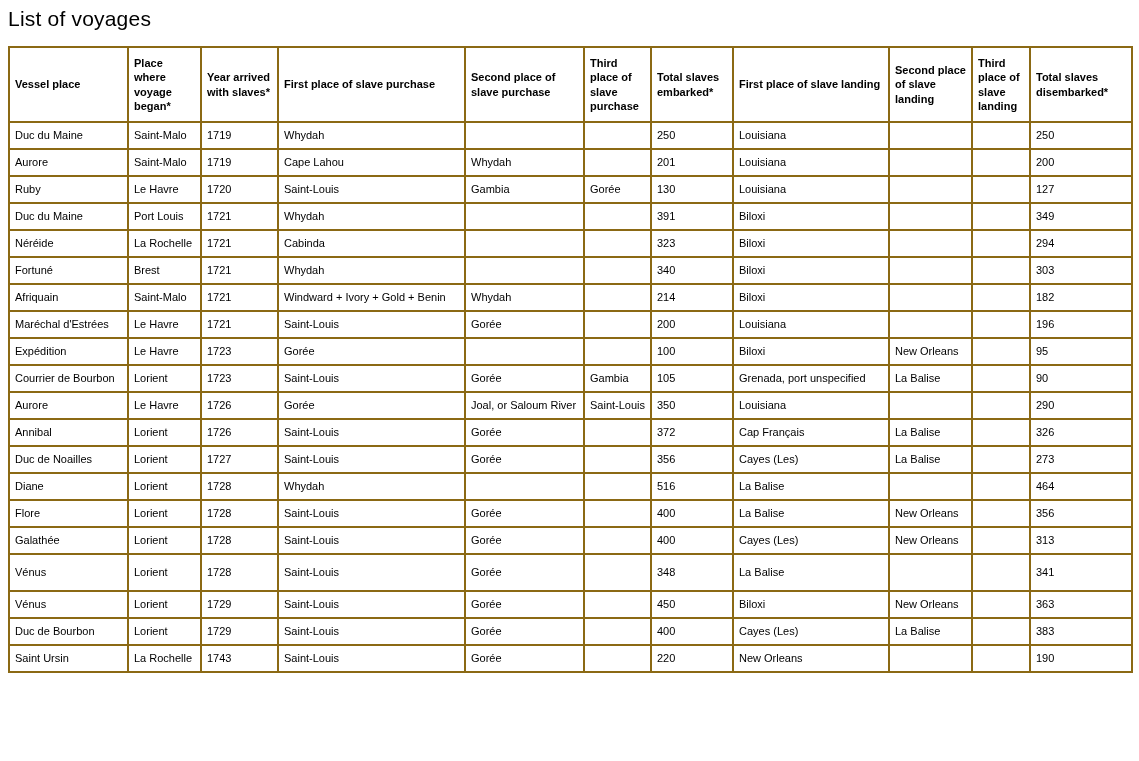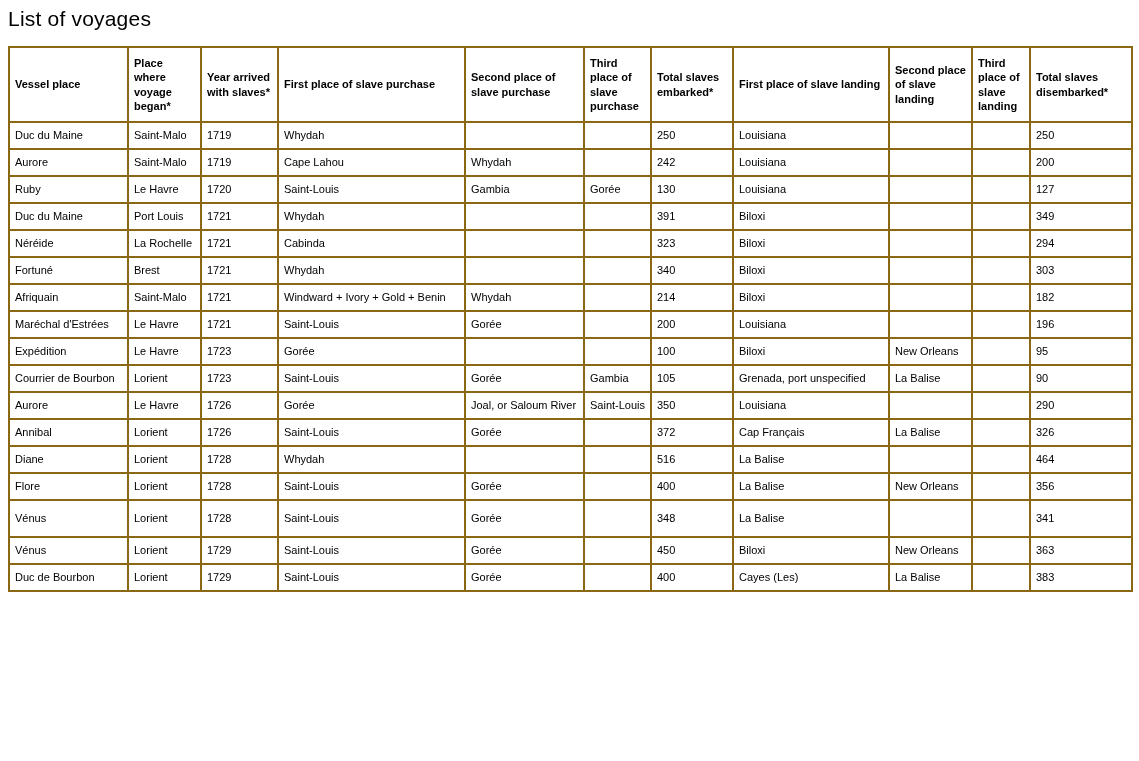--- a/index.html
+++ b/index.html
@@ -107,21 +107,21 @@
           <td></td>
           <td>250</td>
         </tr>
         <tr>
           <td>Aurore</td>
           <td>Saint-Malo</td>
           <td>1719</td>
           <td>Cape Lahou</td>
           <td>Whydah</td>
           <td></td>
-          <td>242</td>
+          <td>201</td>
           <td>Louisiana</td>
           <td></td>
           <td></td>
           <td>200</td>
         </tr>
         <tr>
           <td>Ruby</td>
           <td>Le Havre</td>
           <td>1720</td>
           <td>Saint-Louis</td>
@@ -244,20 +244,33 @@
           <td>Saint-Louis</td>
           <td>Gorée</td>
           <td></td>
           <td>372</td>
           <td>Cap Français</td>
           <td>La Balise</td>
           <td></td>
           <td>326</td>
         </tr>
         <tr>
+          <td>Duc de Noailles</td>
+          <td>Lorient</td>
+          <td>1727</td>
+          <td>Saint-Louis</td>
+          <td>Gorée</td>
+          <td></td>
+          <td>356</td>
+          <td>Cayes (Les)</td>
+          <td>La Balise</td>
+          <td></td>
+          <td>273</td>
+        </tr>
+        <tr>
           <td>Diane</td>
           <td>Lorient</td>
           <td>1728</td>
           <td>Whydah</td>
           <td></td>
           <td></td>
           <td>516</td>
           <td>La Balise</td>
           <td></td>
           <td></td>
@@ -268,20 +281,33 @@
           <td>Lorient</td>
           <td>1728</td>
           <td>Saint-Louis</td>
           <td>Gorée</td>
           <td></td>
           <td>400</td>
           <td>La Balise</td>
           <td>New Orleans</td>
           <td></td>
           <td>356</td>
+        </tr>
+        <tr>
+          <td>Galathée</td>
+          <td>Lorient</td>
+          <td>1728</td>
+          <td>Saint-Louis</td>
+          <td>Gorée</td>
+          <td></td>
+          <td>400</td>
+          <td>Cayes (Les)</td>
+          <td>New Orleans</td>
+          <td></td>
+          <td>313</td>
         </tr>
         <tr class="tall">
           <td>Vénus</td>
           <td>Lorient</td>
           <td>1728</td>
           <td>Saint-Louis</td>
           <td>Gorée</td>
           <td></td>
           <td>348</td>
           <td>La Balise</td>
@@ -307,16 +333,29 @@
           <td>Lorient</td>
           <td>1729</td>
           <td>Saint-Louis</td>
           <td>Gorée</td>
           <td></td>
           <td>400</td>
           <td>Cayes (Les)</td>
           <td>La Balise</td>
           <td></td>
           <td>383</td>
+        </tr>
+        <tr>
+          <td>Saint Ursin</td>
+          <td>La Rochelle</td>
+          <td>1743</td>
+          <td>Saint-Louis</td>
+          <td>Gorée</td>
+          <td></td>
+          <td>220</td>
+          <td>New Orleans</td>
+          <td></td>
+          <td></td>
+          <td>190</td>
         </tr>
       </tbody>
   </table>
 </div>
 
 </body></html>

